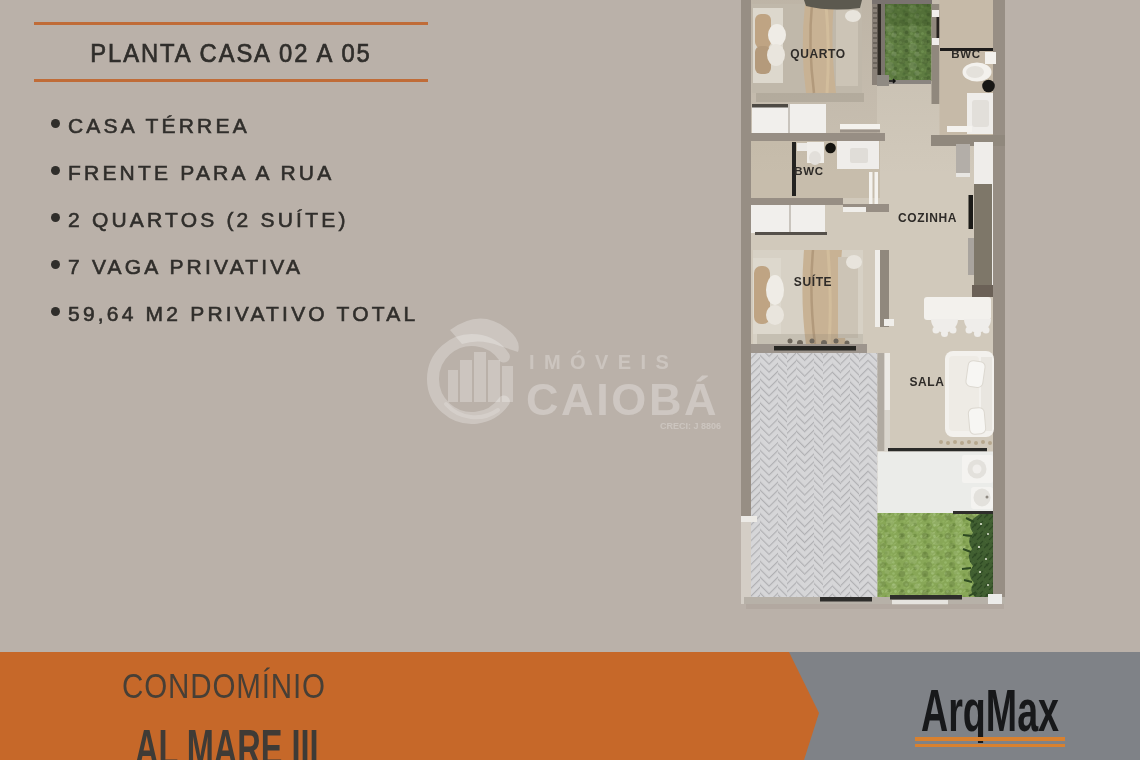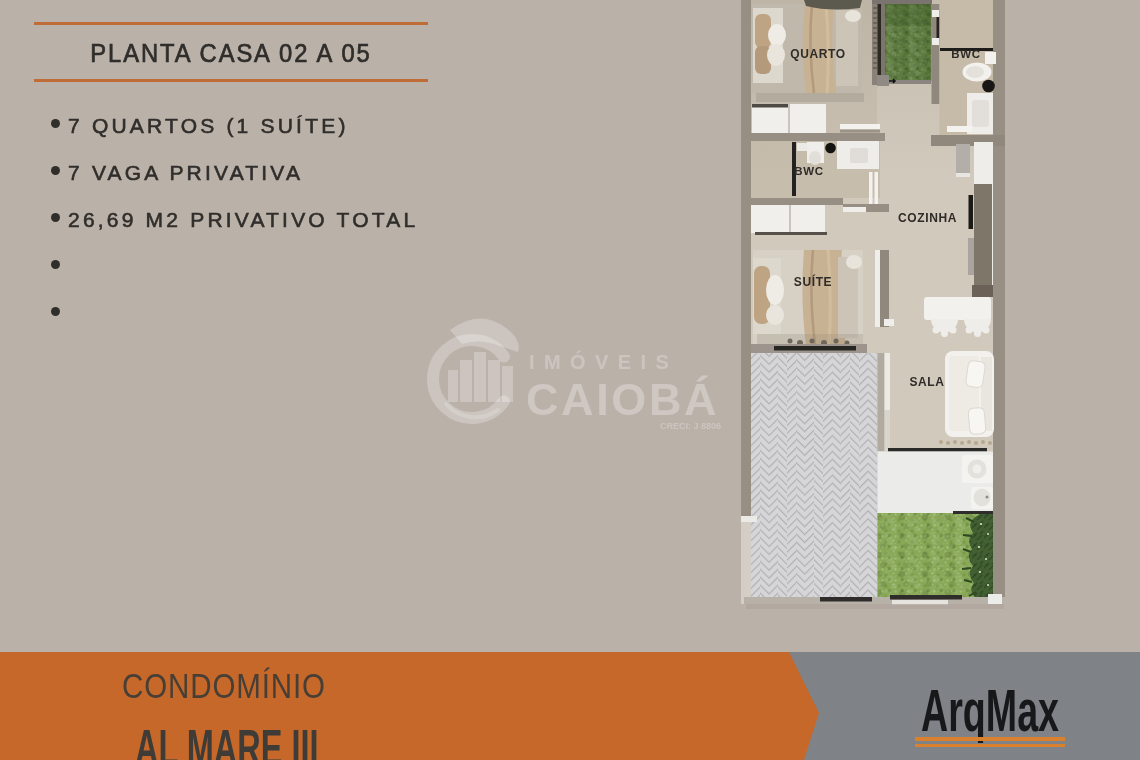--- a/index.html
+++ b/index.html
@@ -10,23 +10,25 @@
 </head>
 <body>
 
 <div class="abs" style="left:34px;top:22px;width:394px;height:3px;background:#c06c38;"></div>
 
 <div class="abs" style="left:34px;top:39px;width:394px;text-align:center;font-size:25px;font-weight:normal;-webkit-text-stroke:0.7px #302e2b;letter-spacing:2.0px;color:#302e2b;transform:scaleX(0.95);transform-origin:center;">PLANTA CASA 02 A 05</div>
 
 <div class="abs" style="left:34px;top:79px;width:394px;height:3px;background:#c06c38;"></div>
 
 <div class="abs" style="left:68px;top:102px;font-size:21px;font-weight:normal;-webkit-text-stroke:0.6px #302e2b;color:#302e2b;letter-spacing:3.2px;line-height:47px;">
-  <div>7 QUARTOS (1 SUÍTE)</div>
+  <div>CASA TÉRREA</div>
+  <div>FRENTE PARA A RUA</div>
+  <div>2 QUARTOS (2 SUÍTE)</div>
   <div>7 VAGA PRIVATIVA</div>
-  <div>26,69 M2 PRIVATIVO TOTAL</div>
+  <div>59,64 M2 PRIVATIVO TOTAL</div>
 </div>
 
 <div class="abs" style="left:51px;top:119px;width:9px;height:9px;border-radius:50%;background:#302e2b;"></div>
 <div class="abs" style="left:51px;top:166px;width:9px;height:9px;border-radius:50%;background:#302e2b;"></div>
 <div class="abs" style="left:51px;top:213px;width:9px;height:9px;border-radius:50%;background:#302e2b;"></div>
 <div class="abs" style="left:51px;top:260px;width:9px;height:9px;border-radius:50%;background:#302e2b;"></div>
 <div class="abs" style="left:51px;top:307px;width:9px;height:9px;border-radius:50%;background:#302e2b;"></div>
 
 <svg class="abs" style="left:410px;top:300px;" width="330" height="170" viewBox="0 0 330 170">
   <g fill="none" stroke="#ffffff" stroke-opacity="0.26" stroke-linecap="round">

